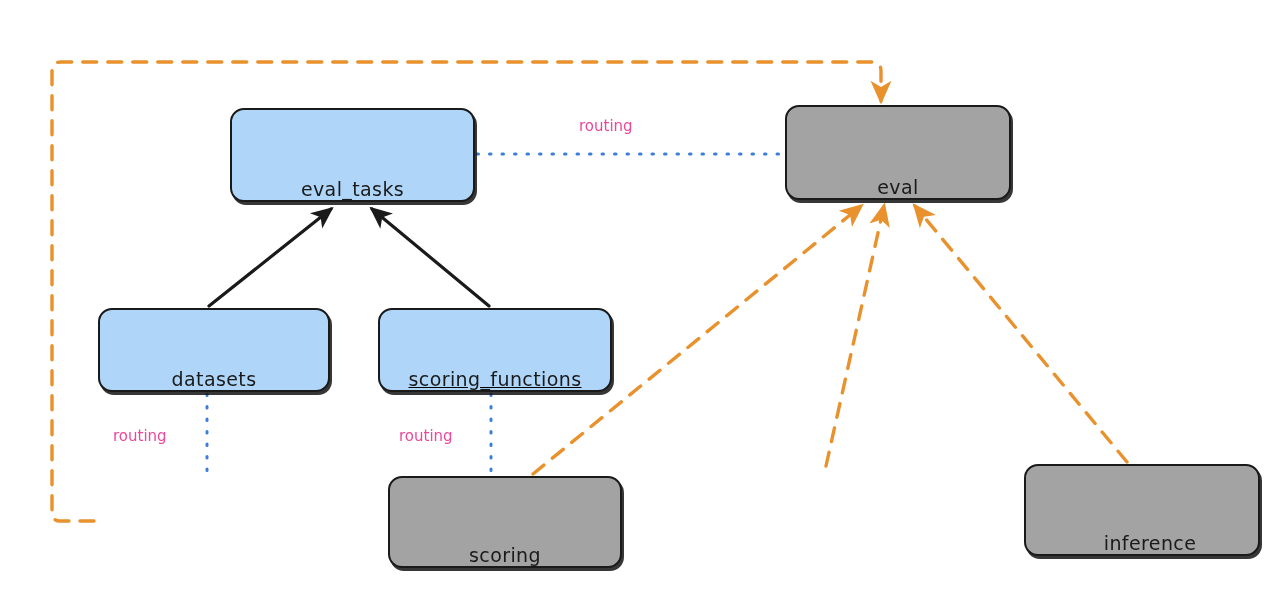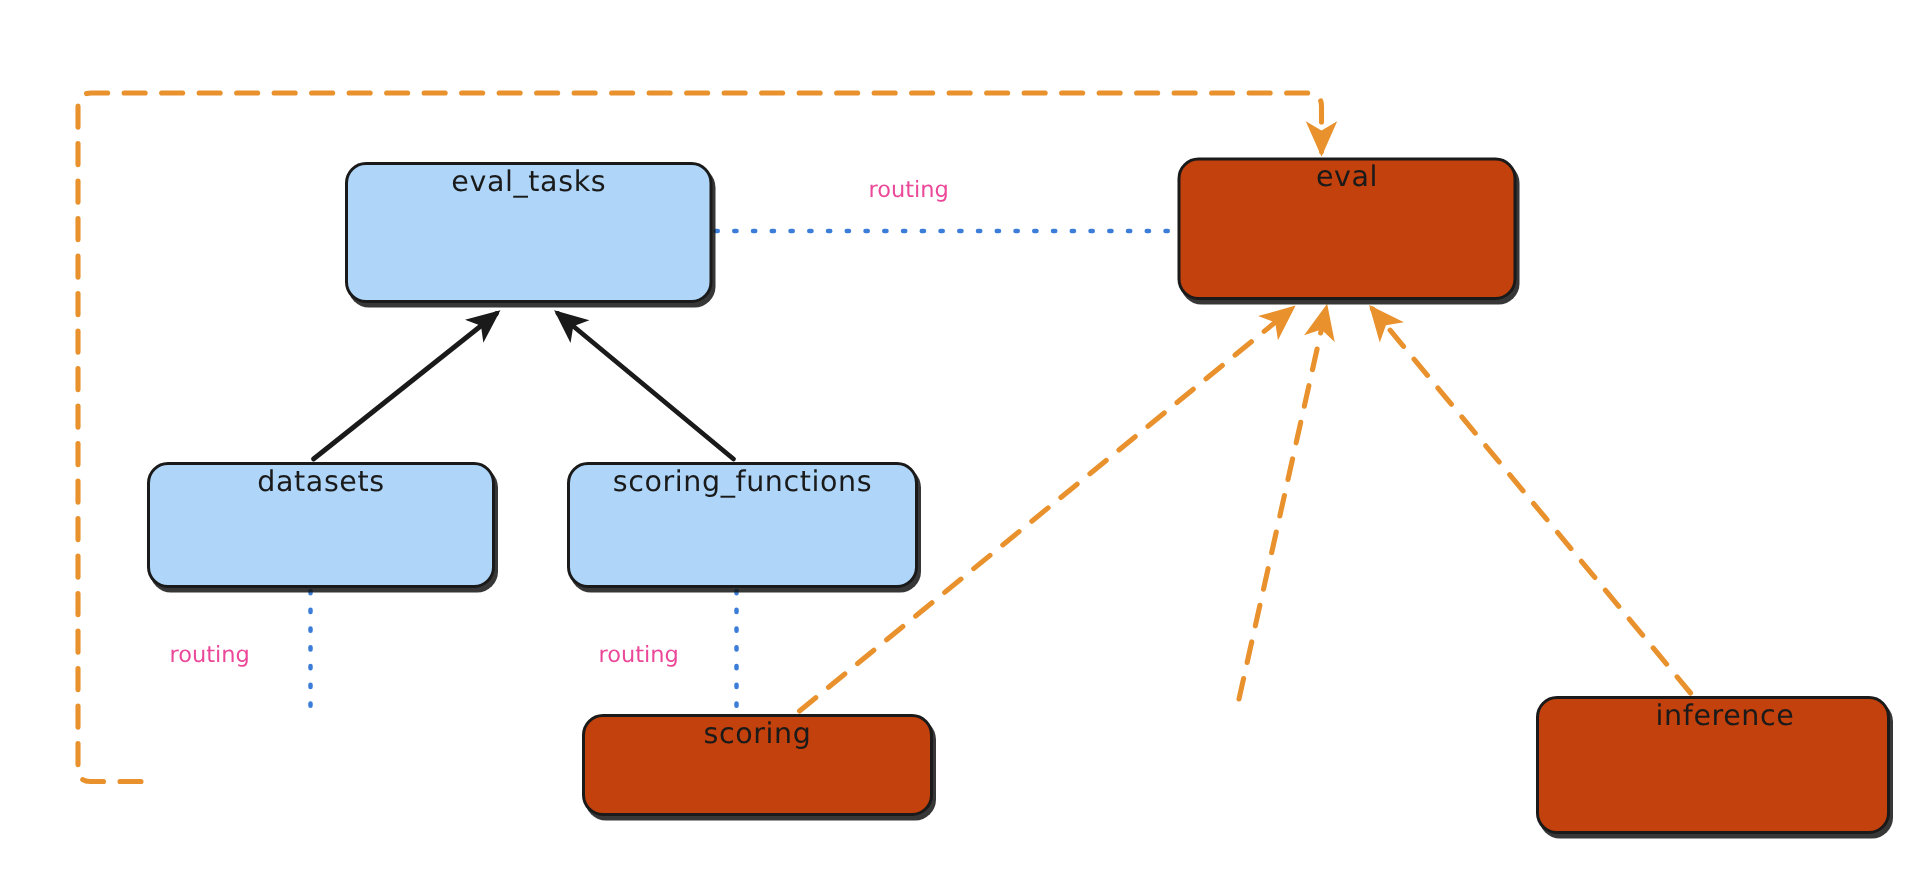--- a/index.html
+++ b/index.html
@@ -21,26 +21,26 @@
     top: 0;
     width: 1280px;
     height: 596px;
   }
   .node {
     position: absolute;
     box-sizing: border-box;
     border: 2.6px solid #1a1a1a;
     border-radius: 14px;
     display: flex;
-    align-items: flex-start;
+    align-items: flex-end;
     justify-content: center;
     box-shadow: 2px 3px 0 rgba(20,20,20,0.85);
   }
   .node-blue { background: #afd6f9; }
-  .node-green { background: #c2410c; }
+  .node-green { background: #a3a3a3; }
   .node-label {
     font-family: "DejaVu Sans", sans-serif;
     font-size: 19px;
     color: #1a1a1a;
     letter-spacing: 0.4px;
     white-space: nowrap;
     pointer-events: none;
   }
   .edge-label {
     position: absolute;
@@ -93,26 +93,26 @@
   </div>
 
   <div class="node node-green" style="left:785px; top:105px; width:226px; height:95px;">
     <span class="node-label">eval</span>
   </div>
 
   <div class="node node-blue" style="left:98px; top:308px; width:232px; height:84px;">
     <span class="node-label">datasets</span>
   </div>
 
-  <div class="node node-blue" style="left:378px; top:308px; width:234px; height:84px;">
+  <div class="node node-blue" style="left:378px; top:308px; width:234px; height:84px;text-decoration:underline;">
     <span class="node-label">scoring_functions</span>
   </div>
 
 
-  <div class="node node-green" style="left:388px; top:476px; width:234px; height:68px;">
+  <div class="node node-green" style="left:388px; top:476px; width:234px; height:92px;">
     <span class="node-label">scoring</span>
   </div>
 
 
   <div class="node node-green" style="left:1024px; top:464px; width:236px; height:92px;padding-left:16px;">
     <span class="node-label">inference</span>
   </div>
 
 </div>
 

